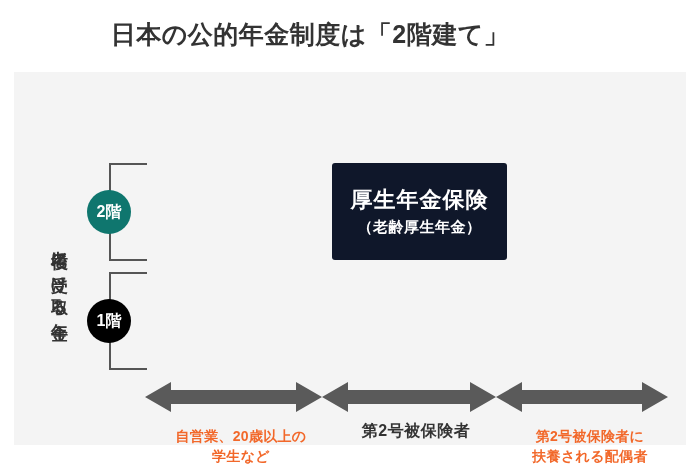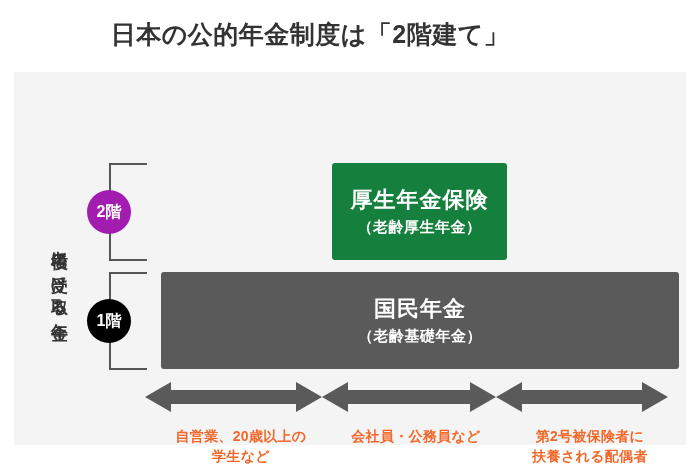--- a/index.html
+++ b/index.html
@@ -87,21 +87,21 @@
     align-items: center;
     justify-content: center;
     color: #ffffff;
     font-size: 16px;
     font-weight: bold;
     letter-spacing: 0px;
   }
   #badge-floor2 {
     left: 73px;
     top: 118px;
-    background: #a21caf;
+    background: #0f766e;
   }
   #badge-floor1 {
     left: 73px;
     top: 227px;
     background: #000000;
   }
 
   
   .tier-box {
     position: absolute;
@@ -111,21 +111,21 @@
     align-items: center;
     justify-content: center;
     color: #ffffff;
     text-align: center;
   }
   #box-kosei {
     left: 318px;
     top: 91px;
     width: 175px;
     height: 97px;
-    background: #15803d;
+    background: #0f172a;
   }
   #box-kokumin {
     left: 147px;
     top: 200px;
     width: 518px;
     height: 97px;
     background: #5a5a5a;
   }
   .tier-main {
     font-size: 22px;
@@ -194,42 +194,38 @@
   <div class="bracket" id="bracket-floor1"></div>
 
   <div class="floor-badge" id="badge-floor2">2階</div>
   <div class="floor-badge" id="badge-floor1">1階</div>
 
   <div class="tier-box" id="box-kosei">
     <div class="tier-main">厚生年金保険</div>
     <div class="tier-sub">（老齢厚生年金）</div>
   </div>
 
-  <div class="tier-box" id="box-kokumin">
-    <div class="tier-main">国民年金</div>
-    <div class="tier-sub">（老齢基礎年金）</div>
-  </div>
 
   <div id="arrows-row">
     <svg class="arrow-svg" style="left:131px;" width="177" height="34" viewBox="0 0 177 34">
       <polygon points="0,17 26,2 26,10 151,10 151,2 177,17 151,32 151,24 26,24 26,32" fill="#5a5a5a"></polygon>
     </svg>
     <svg class="arrow-svg" style="left:308px;" width="174" height="34" viewBox="0 0 174 34">
       <polygon points="0,17 26,2 26,10 148,10 148,2 174,17 148,32 148,24 26,24 26,32" fill="#5a5a5a"></polygon>
     </svg>
     <svg class="arrow-svg" style="left:482px;" width="172" height="34" viewBox="0 0 172 34">
       <polygon points="0,17 26,2 26,10 146,10 146,2 172,17 146,32 146,24 26,24 26,32" fill="#5a5a5a"></polygon>
     </svg>
   </div>
 
   <div class="category" id="category-1">
     <div class="category-desc">自営業、20歳以上の<br>学生など</div>
   </div>
 
   <div class="category" id="category-2">
-    <div class="category-desc">会社員・公務員など</div>
+    <div class="category-title">第2号被保険者</div>
   </div>
 
   <div class="category" id="category-3">
     <div class="category-desc">第2号被保険者に<br>扶養される配偶者</div>
   </div>
 
 </div>
 
 </body></html>

